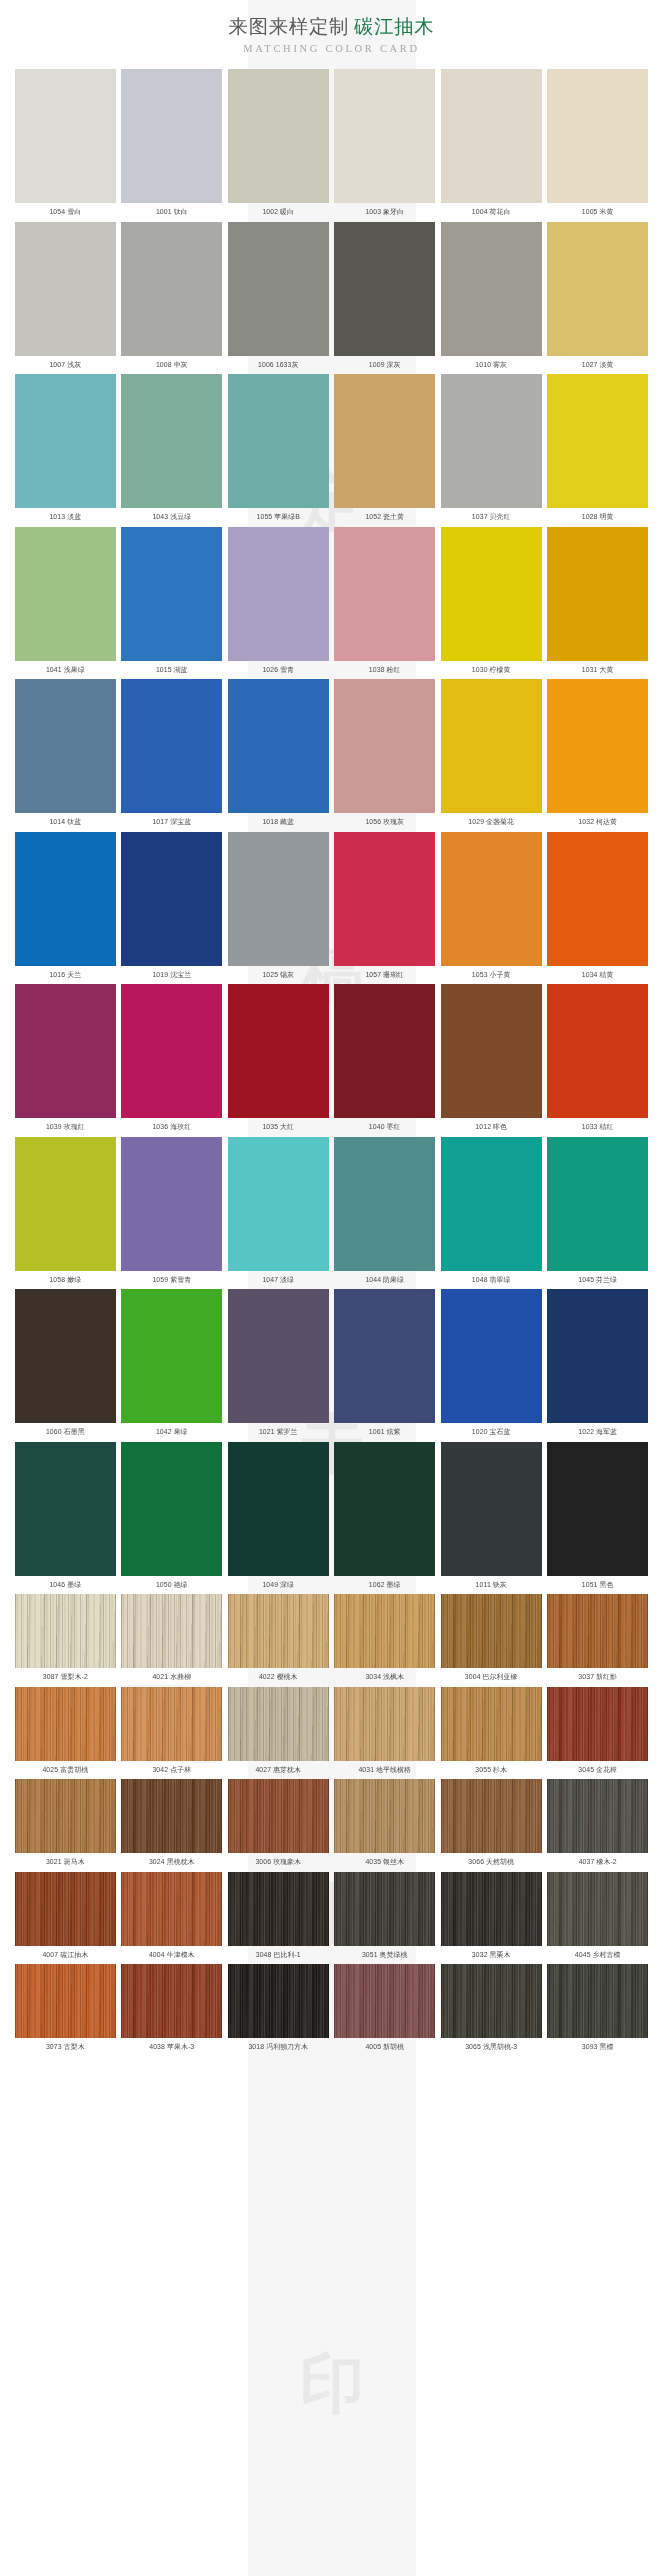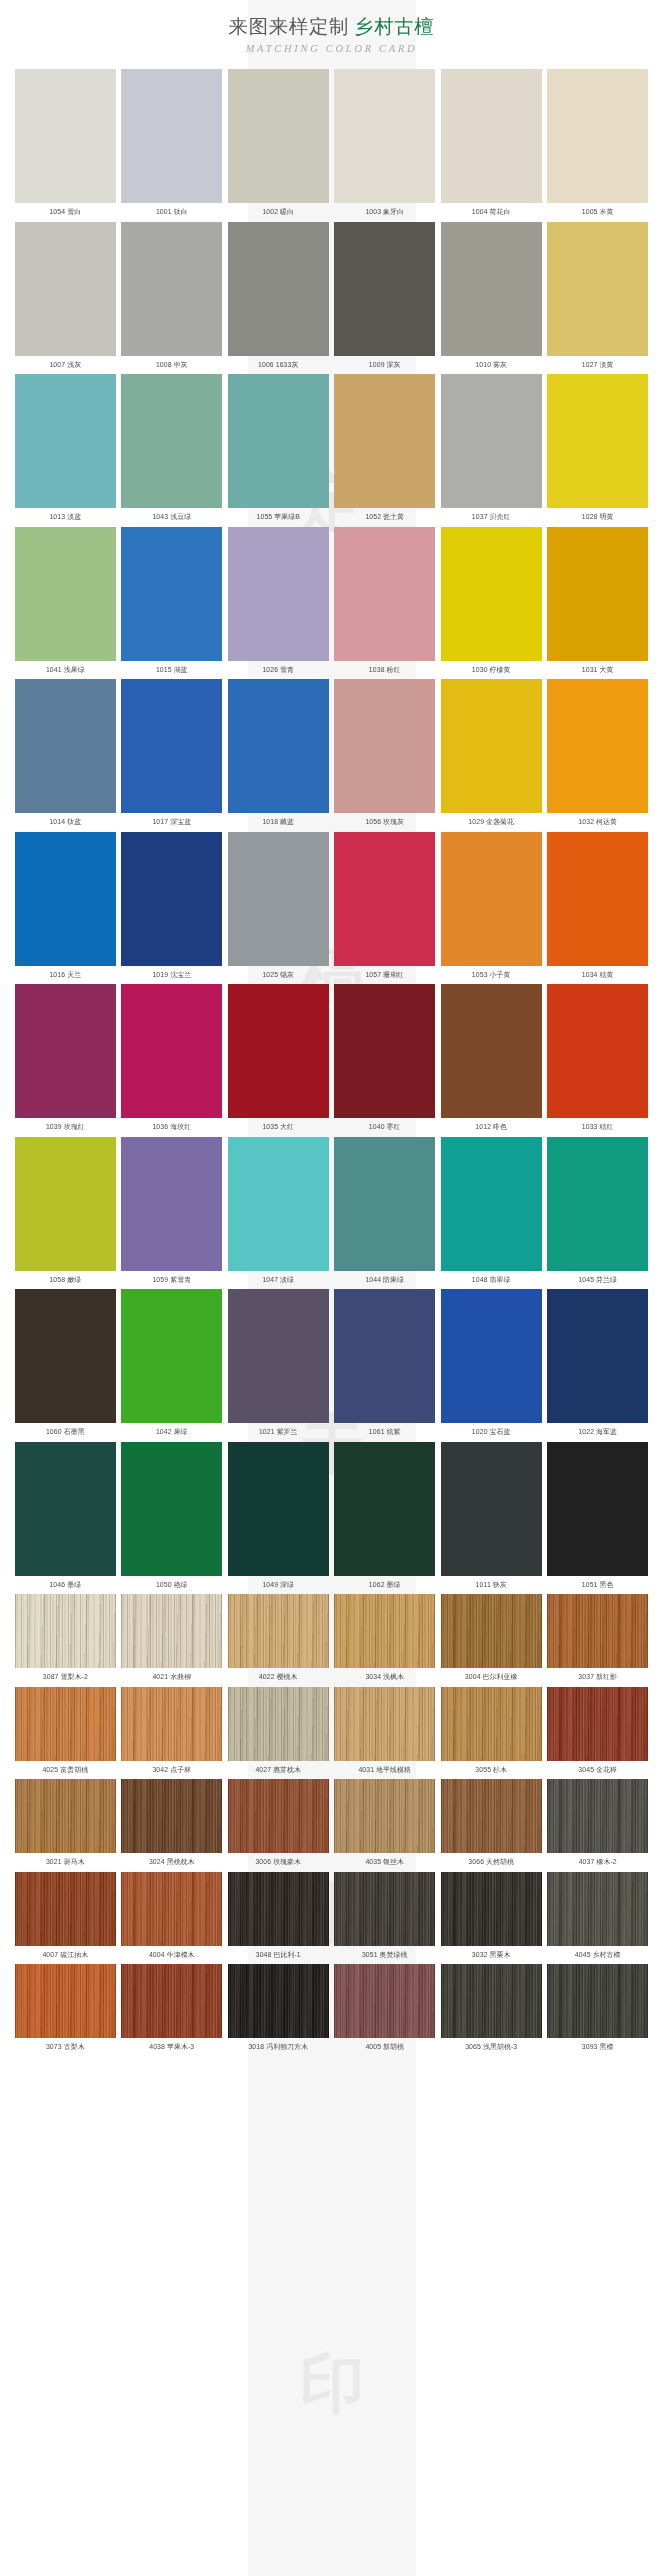--- a/index.html
+++ b/index.html
@@ -55,21 +55,20 @@
     white-space: nowrap;
   }
   .title-main { color: #595959; margin-top: 45px; }
   .title-accent { color: #1d7a4c; margin-left: 5px; }
   .subtitle {
     margin-top: 4.2px;
     font-family: "Liberation Serif", "DejaVu Serif", serif;
     font-size: 10.5px;
     letter-spacing: 2.7px;
     color: #a8a8a8;
-    font-style: italic;
   }
 
   
   .grid {
     margin-top: 15px;
     padding: 0 15px;
     display: grid;
     grid-template-columns: repeat(6, 1fr);
     column-gap: 5.9px;
     row-gap: 0px;
@@ -103,21 +102,21 @@
     <div class="wm" style="top: 940px;">稿</div>
     <div class="wm" style="top: 1411px;">未</div>
     <div class="wm" style="top: 1881px;">水</div>
     <div class="wm" style="top: 2351px;">印</div>
   </div>
 
 <div class="page">
 
   <header class="card-header">
     <div class="title-line">
-      <span class="title-main">来图来样定制</span><span class="title-accent">乡村古檀</span>
+      <span class="title-main">来图来样定制</span><span class="title-accent">碳江抽木</span>
     </div>
     <div class="subtitle">MATCHING COLOR CARD</div>
   </header>
 
   <main class="grid" id="swatch-grid">
       <div class="cell">
         <div class="chip" style="background: rgb(220, 220, 212);"></div>
         <div class="label">1054 雪白</div>
       </div>
       <div class="cell">

